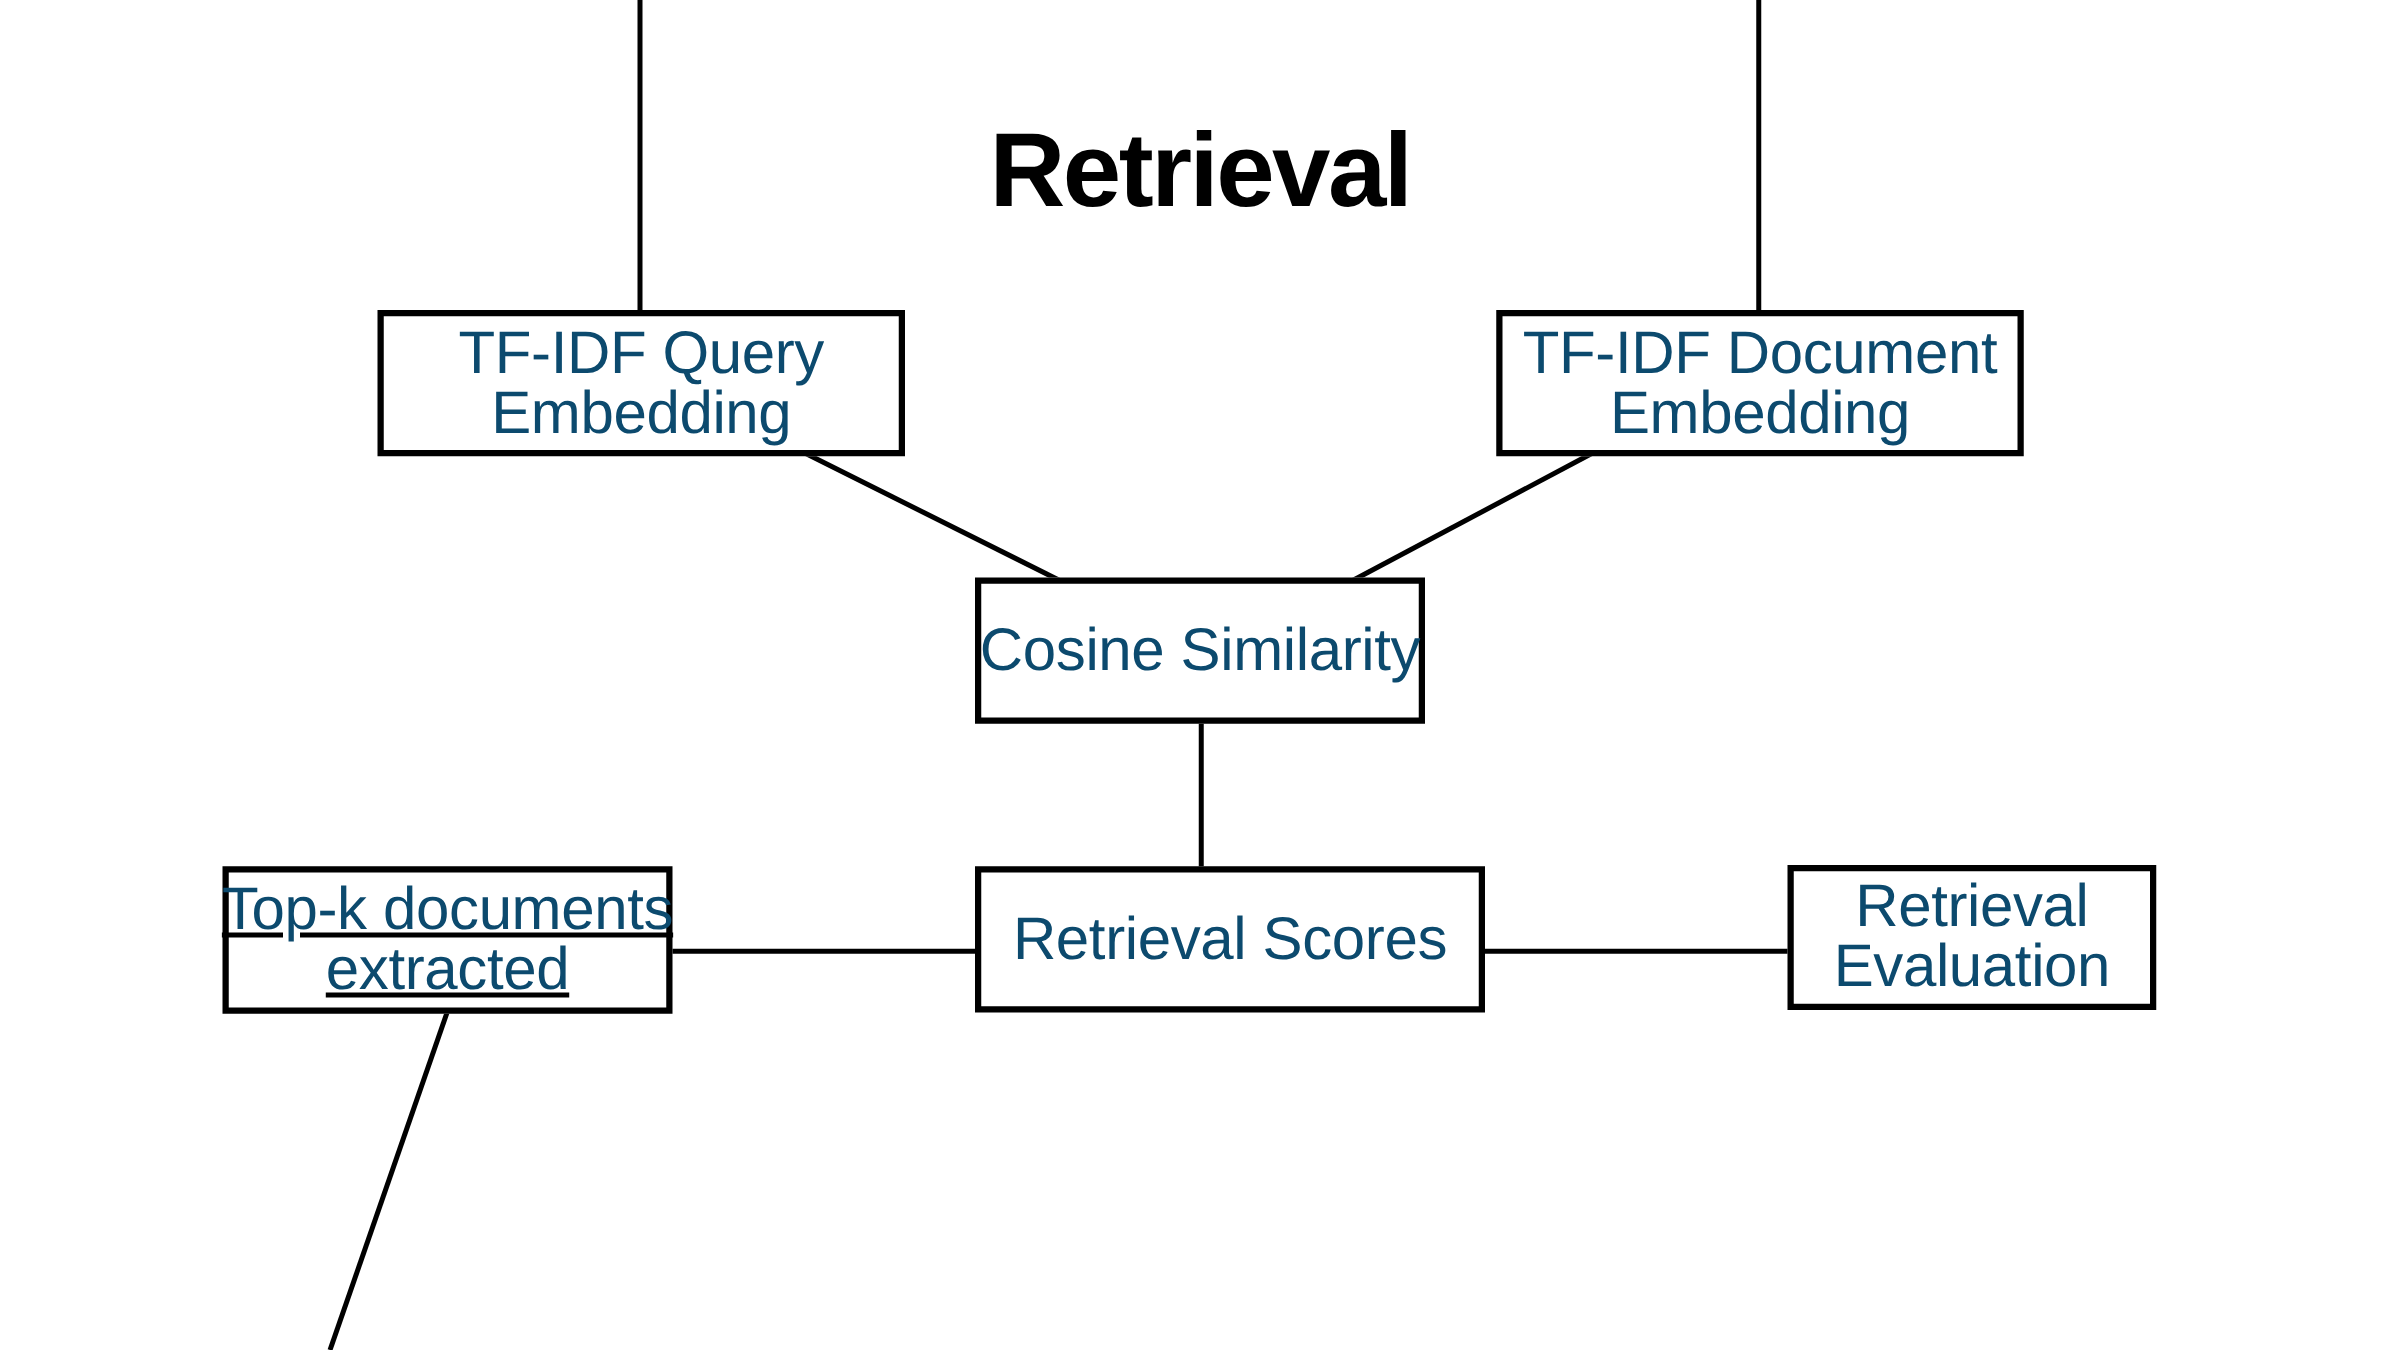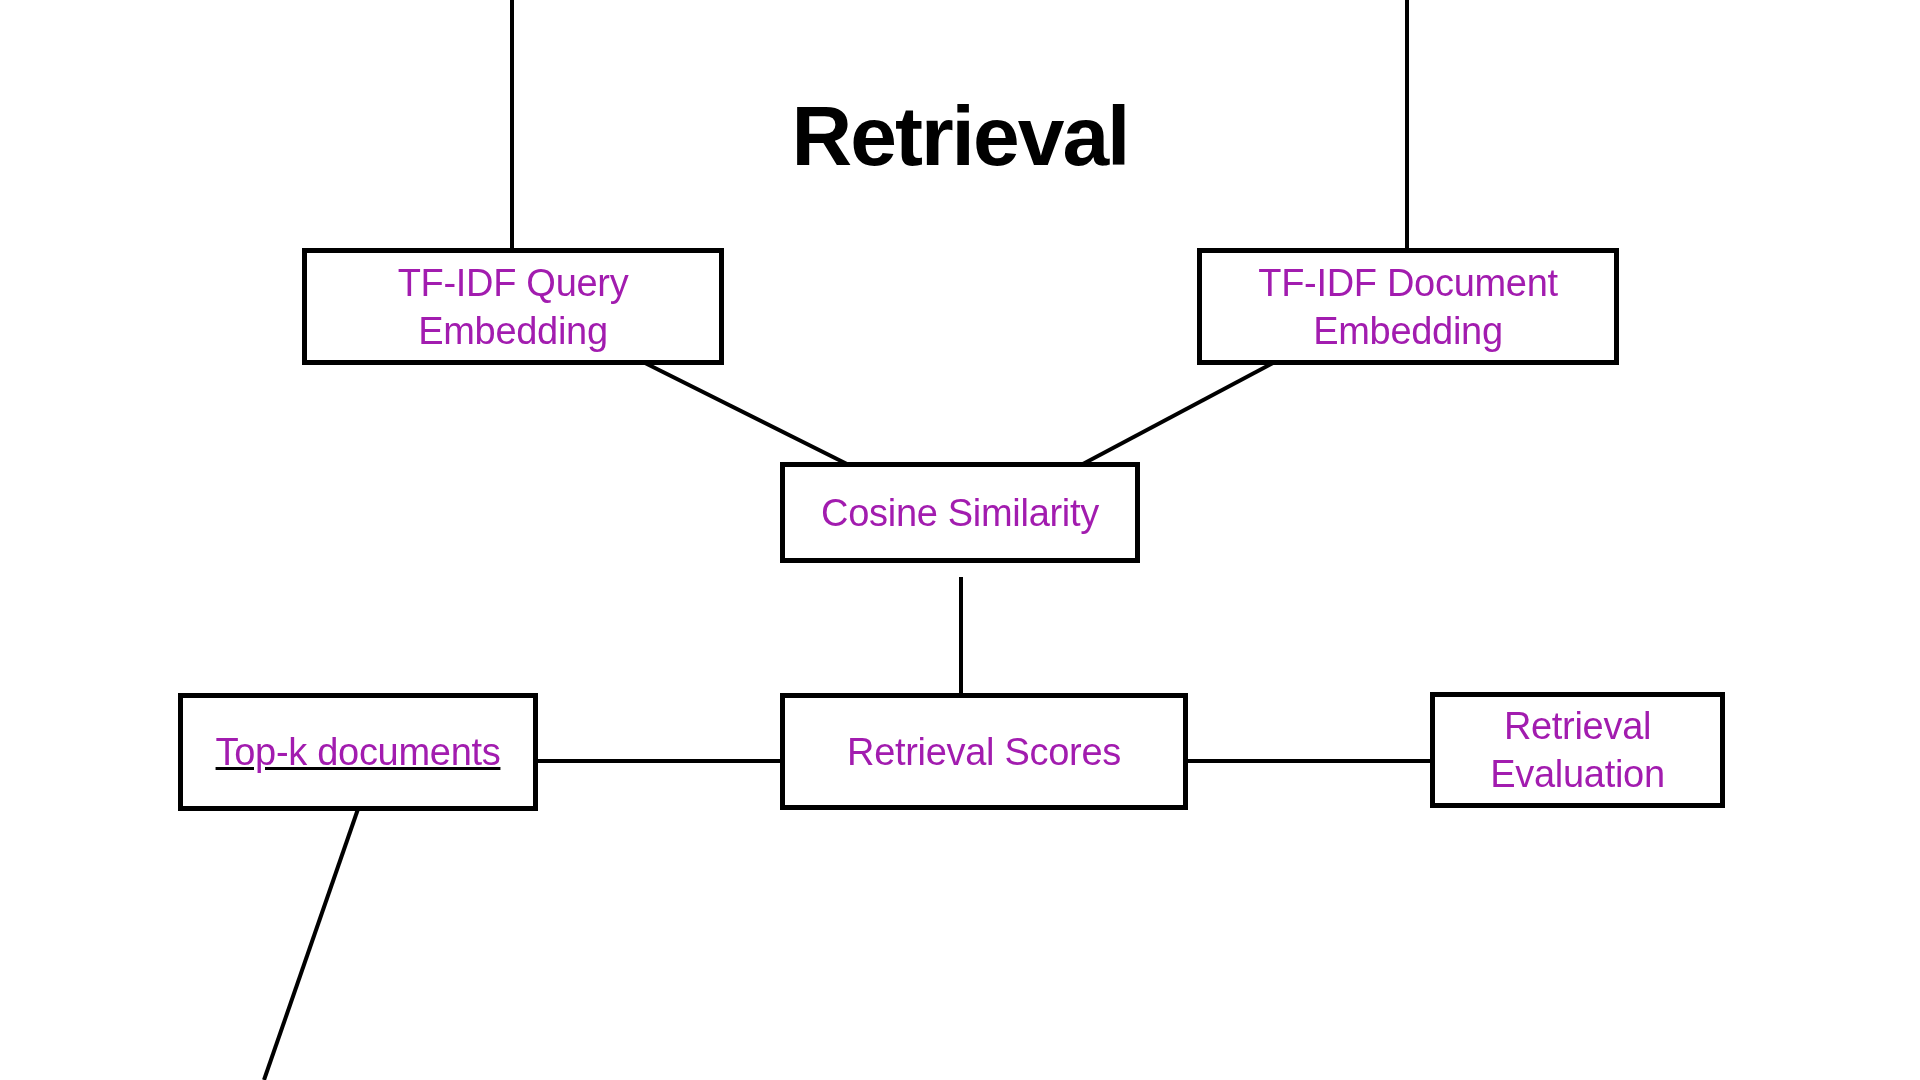--- a/index.html
+++ b/index.html
@@ -45,31 +45,31 @@
     position: absolute;
     background: #ffffff;
     border: 5px solid #000000;
     display: flex;
     align-items: center;
     justify-content: center;
     text-align: center;
     z-index: 3;
   }
   .node-label {
-    font-size: 38px;
+    font-size: 48px;
     line-height: 48px;
-    color: #a21caf;
+    color: #0c4a6e;
     letter-spacing: -0.3px;
   }
   .node-label .line { display: block; white-space: nowrap; }
 
   
   .node-query      { left: 302px;  top: 248px; width: 422px; height: 117px; }
   .node-document   { left: 1197px; top: 248px; width: 422px; height: 117px; align-items: center; }
-  .node-cosine     { left: 780px;  top: 462px; width: 360px; height: 101px; }
+  .node-cosine     { left: 780px;  top: 462px; width: 360px; height: 117px; }
   .node-scores     { left: 780px;  top: 693px; width: 408px; height: 117px; }
   .node-topk       { left: 178px;  top: 693px; width: 360px; height: 118px; text-decoration: underline; }
   .node-evaluation { left: 1430px; top: 692px; width: 295px; height: 116px; }
 </style>
 </head>
 <body>
 
 <div class="canvas">
 
   <svg class="edges-svg" viewBox="0 0 1920 1080" xmlns="http://www.w3.org/2000/svg">
@@ -107,20 +107,21 @@
 
   <div class="node node-scores">
     <div class="node-label">
       <span class="line">Retrieval Scores</span>
     </div>
   </div>
 
   <div class="node node-topk">
     <div class="node-label">
       <span class="line">Top-k documents</span>
+      <span class="line">extracted</span>
     </div>
   </div>
 
   <div class="node node-evaluation">
     <div class="node-label">
       <span class="line">Retrieval</span>
       <span class="line">Evaluation</span>
     </div>
   </div>
 

